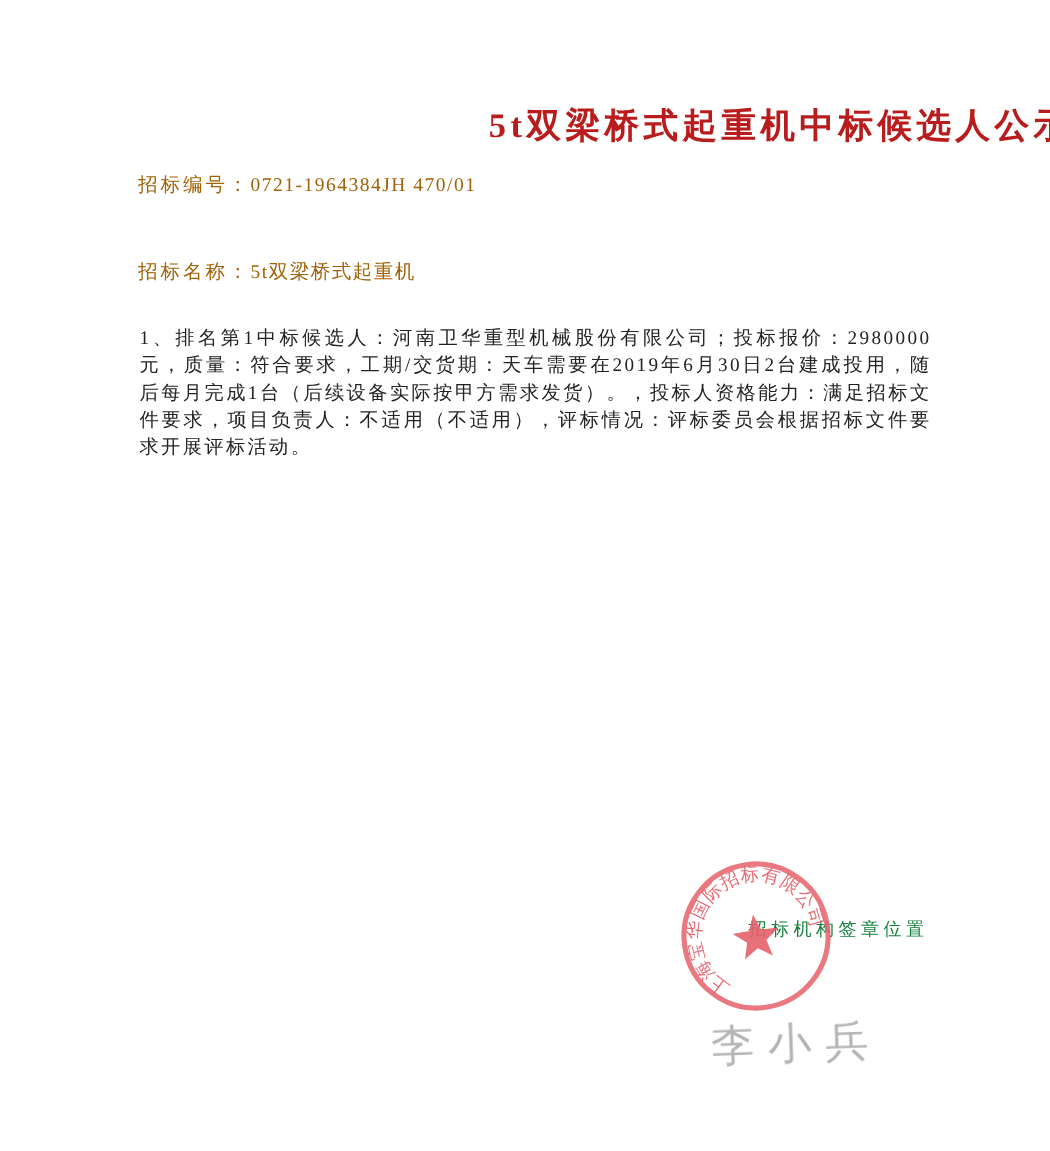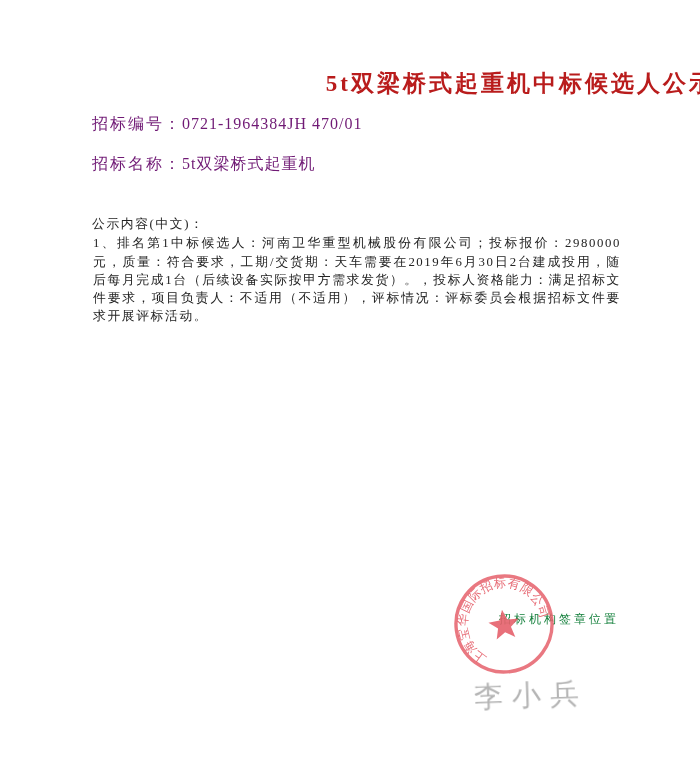--- a/index.html
+++ b/index.html
@@ -23,27 +23,27 @@
     margin: 15px;
     text-align: right;
     font-size: 23px;
     font-weight: 600;
     letter-spacing: 3px;
     color: #b91c1c;
   }
   .meta-line {
     position: absolute;
     left: 92px;
-    font-size: 16px;
+    font-size: 13px;
     letter-spacing: 2px;
-    color: #701a75;
+    color: #a16207;
     white-space: nowrap;
   }
   .meta-line.first { top: 114px; }
-  .meta-line.second { top: 154px; }
+  .meta-line.second { top: 172px; }
   .meta-value { letter-spacing: 1px; }
   .content {
     position: absolute;
     left: 92px;
     top: 215px;
     width: 530px;
     font-size: 12.8px;
     line-height: 18.3px;
     letter-spacing: 1.6px;
     color: #232323;
@@ -94,21 +94,20 @@
 
   <div class="meta-line first">
     <span>招标编号：</span><span class="meta-value">0721-1964384JH 470/01</span>
   </div>
 
   <div class="meta-line second">
     <span>招标名称：</span><span class="meta-value">5t双梁桥式起重机</span>
   </div>
 
   <div class="content">
-    <div class="content-heading">公示内容(中文)：</div>
     <p>1、排名第1中标候选人：河南卫华重型机械股份有限公司；投标报价：2980000元，质量：符合要求，工期/交货期：天车需要在2019年6月30日2台建成投用，随后每月完成1台（后续设备实际按甲方需求发货）。，投标人资格能力：满足招标文件要求，项目负责人：不适用（不适用），评标情况：评标委员会根据招标文件要求开展评标活动。</p>
   </div>
 
   <span class="stamp-label">招标机构签章位置</span>
 
   <div class="seal">
     <svg width="116" height="116" viewBox="-58 -58 116 116" xmlns="http://www.w3.org/2000/svg">
       <circle cx="0" cy="0" r="48" fill="none" stroke-width="3.4" opacity="0.85" stroke="#e5606b"></circle>
       <path d="M 0 -16 L 4 -5.5 L 15.2 -4.9 L 6.5 2.1 L 9.4 12.9 L 0 6.8 L -9.4 12.9 L -6.5 2.1 L -15.2 -4.9 L -4 -5.5 Z" transform="translate(0,1.5)" opacity="0.9" fill="#e5606b"></path>
       <defs>

